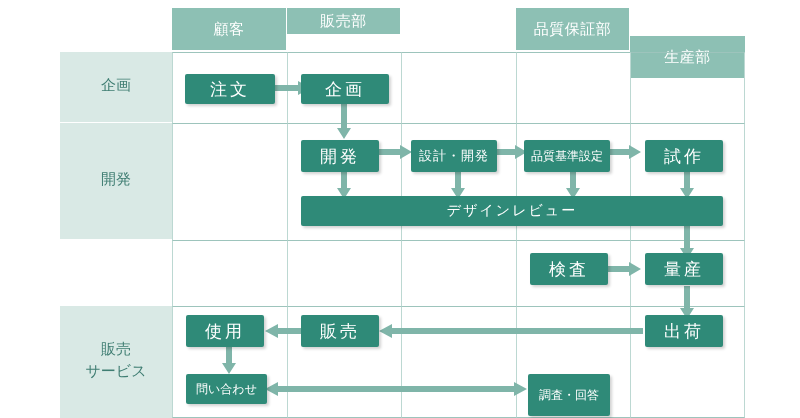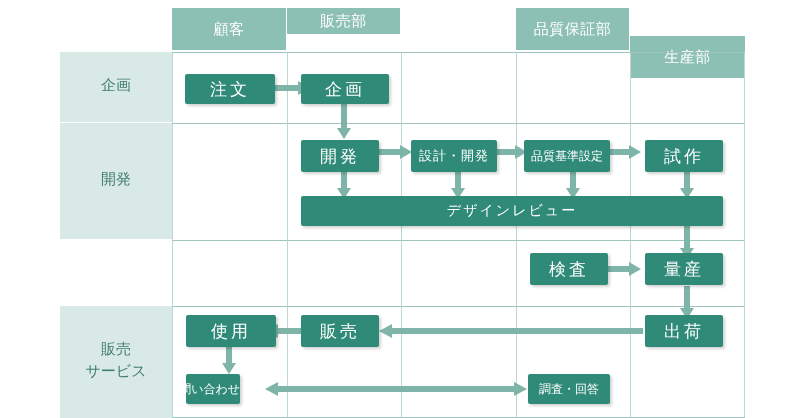--- a/index.html
+++ b/index.html
@@ -259,25 +259,25 @@
   </div>
 
   <div class="box sz-lg" style="left:645px;top:315px;width:78px;height:32px;">
     <span>出荷</span>
   </div>
 
   <div class="box sz-lg" style="left:301px;top:315px;width:78px;height:32px;">
     <span>販売</span>
   </div>
 
-  <div class="box sz-lg" style="left:186px;top:315px;width:90px;height:32px;">
+  <div class="box sz-lg" style="left:186px;top:315px;width:78px;height:32px;">
     <span>使用</span>
   </div>
 
-  <div class="box sz-sm" style="left:186px;top:374px;width:54px;height:30px;justify-content:flex-end;">
+  <div class="box sz-sm" style="left:186px;top:374px;width:81px;height:30px;">
     <span>問い合わせ</span>
   </div>
 
-  <div class="box sz-sm" style="left:528px;top:374px;width:82px;height:30px;">
+  <div class="box sz-sm" style="left:528px;top:374px;width:82px;height:42px;">
     <span>調査・回答</span>
   </div>
 
 </div>
 
 </body></html>

